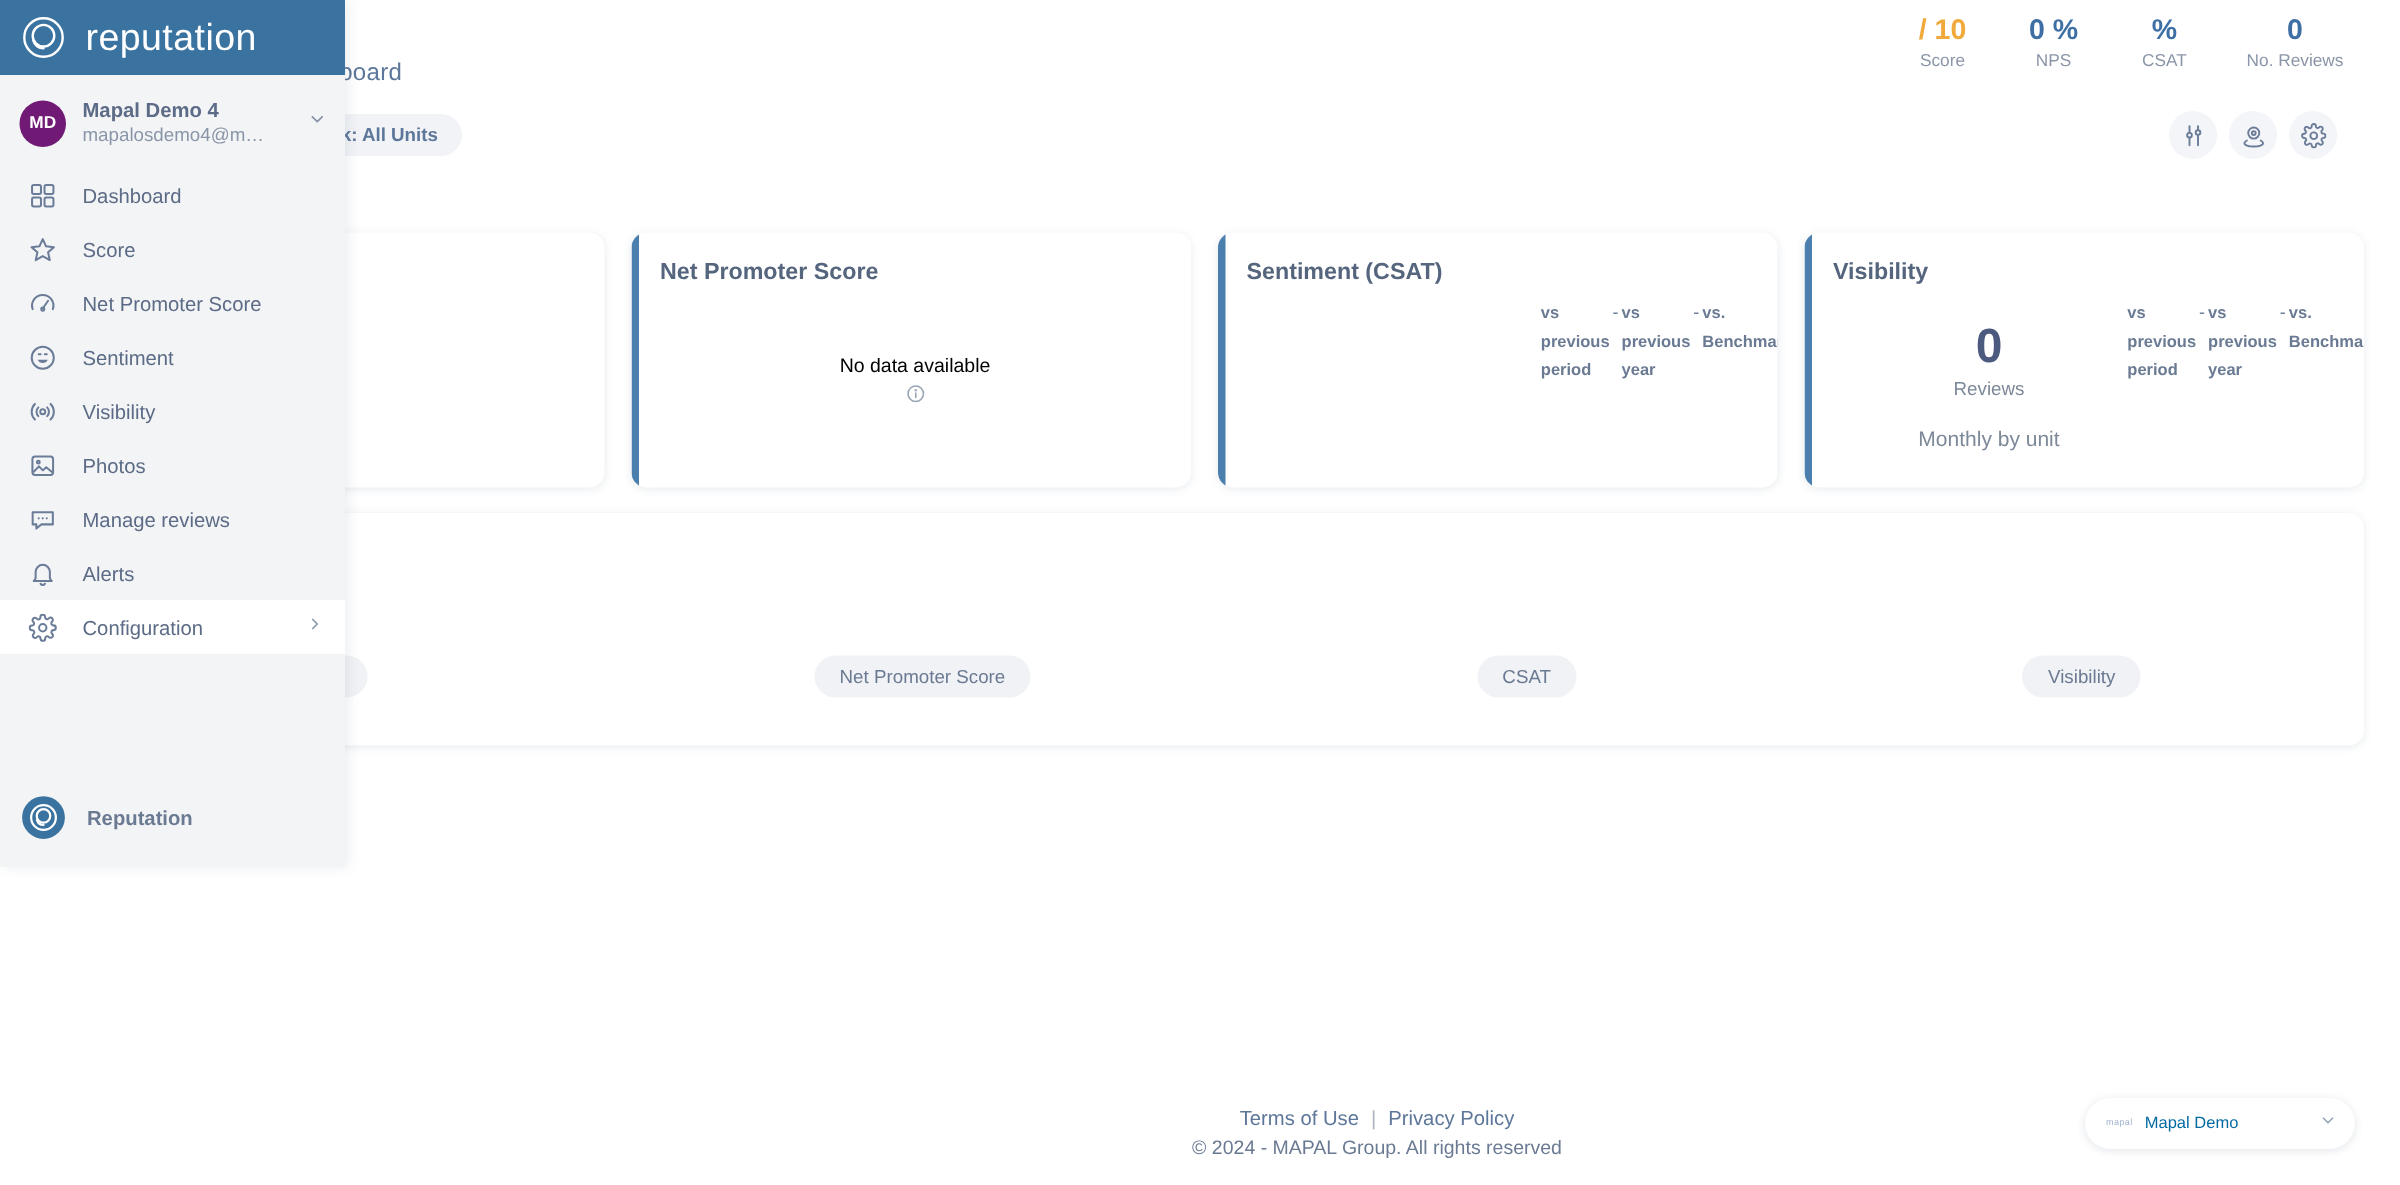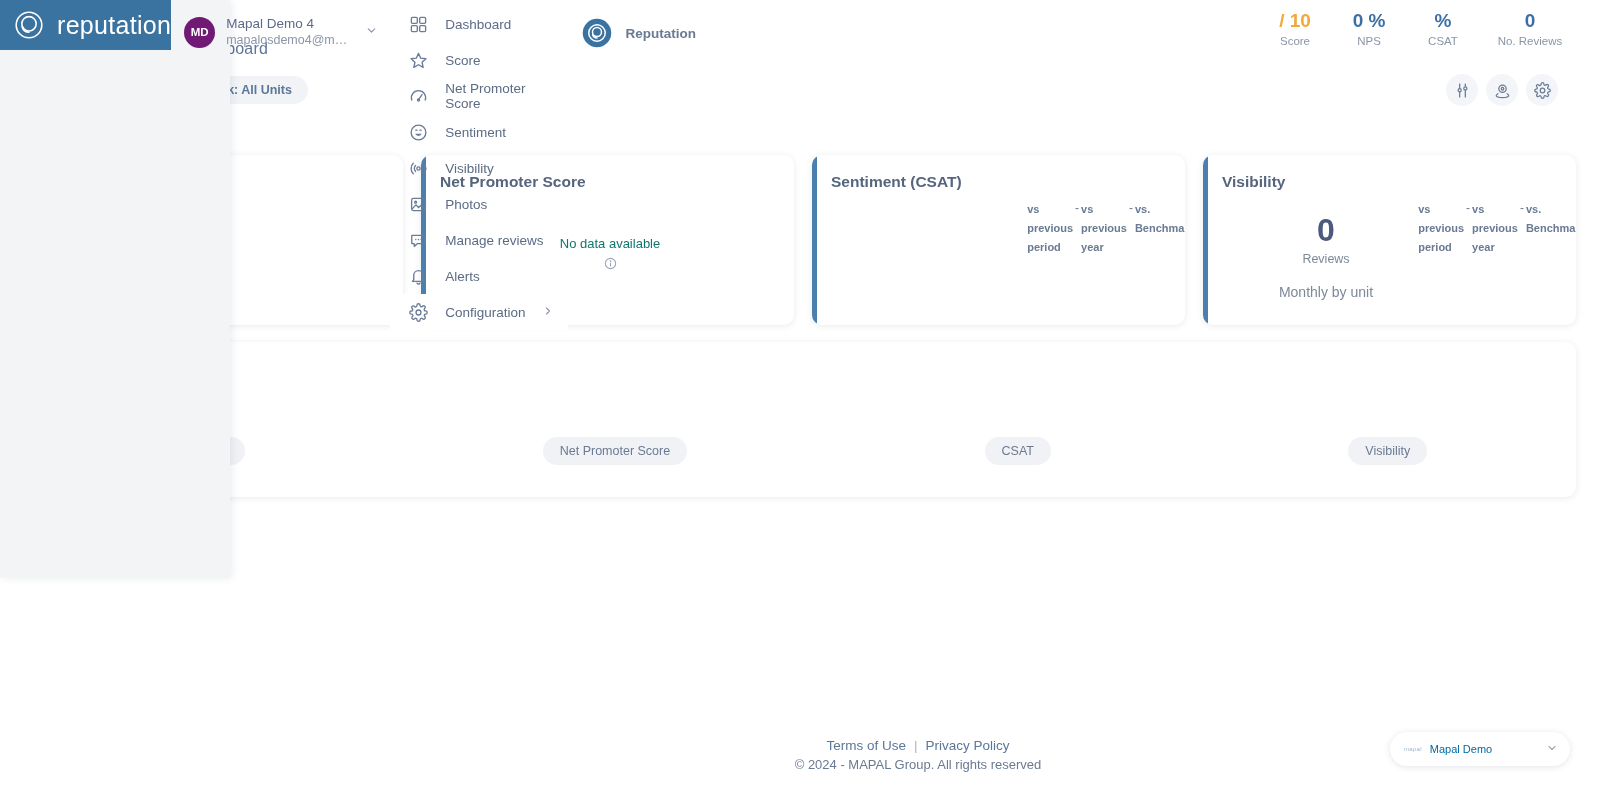--- a/index.html
+++ b/index.html
@@ -94,21 +94,21 @@
     width: 132px; padding: 7px 10px 0 0;
     display:flex; flex-direction:row; justify-content:center; gap: 2px;
   }
   .cmp-lbl { font-size: 11px; font-weight: bold; color: #6a7a93; line-height: 19px; }
   .cmp-val { font-size: 12px; color: #6a7a93; line-height: 17px; }
   .nodata {
     width:100%; height:100%; display:flex; flex-direction:column;
     align-items:center; justify-content:center; gap:5px;
     padding-bottom: 8px;
   }
-  .nodata-txt { font-size: 13px; color: #0f766e; }
+  .nodata-txt { font-size: 13px; color: #000000; }
   .spinner-wrap { width:100%; height:100%; display:flex; align-items:center; justify-content:center; }
   .spinner {
     width: 20px; height: 20px; border-radius: 50%;
     border: 2.5px solid #4a7fae; border-right-color: transparent; border-top-color: transparent;
     transform: rotate(35deg);
   }
 
   
   .panel {
     position: absolute; left: 30px; right: 24px; top: 228px; height: 155px;
@@ -145,39 +145,39 @@
   .brand-mini {
     font-size: 6px; color:#9fb4cc; letter-spacing:.3px; white-space:nowrap;
   }
   .brand-name { font-size: 11px; color:#0369a1; flex:1; }
   .brand-chevron { color:#9aa6b6; }
 
   
   .sidebar {
     position: absolute; left:0; top:0; width: 230px; height: 578px;
     background: #f3f4f6; box-shadow: 2px 0 8px rgba(60,80,110,.10);
-    display:flex; flex-direction:row; z-index: 50;
+    display:flex; flex-direction:column; z-index: 50;
   }
   .sb-head {
     height: 50px; background:#3a72a0;
     display:flex; align-items:center; gap: 12px; padding-left: 13px;
   }
   .sb-logo { width: 32px; height: 32px; flex: 0 0 32px; }
   .sb-brand { color:#fff; font-size: 25px; letter-spacing:.3px; line-height: 1; }
   .sb-user {
     height: 48px; display:flex; align-items:center; gap: 11px;
     padding: 0 12px 0 13px; margin-top: 8px; cursor:pointer;
   }
   .avatar {
     width:31px; height:31px; flex:0 0 31px; border-radius:50%;
     background:#701a75; color:#fff; font-size:11.5px; font-weight:bold;
     display:flex; align-items:center; justify-content:center;
   }
   .sb-user-txt { flex:1; min-width:0; }
-  .sb-user-name { font-size: 13.5px; font-weight:normal; color:#5c6b86; line-height:16px; }
+  .sb-user-name { font-size: 13.5px; font-weight:bold; color:#5c6b86; line-height:16px; }
   .sb-user-mail {
     font-size: 12.5px; color:#8a96a8; line-height:17px;
     overflow:hidden; text-overflow:ellipsis; white-space:nowrap; max-width: 128px;
   }
   .sb-user-chev { color:#8a96a8; }
   .sb-nav { margin-top: 6px; flex:1; }
   .sb-item {
     height: 36px; display:flex; align-items:center; gap: 16px;
     padding: 0 14px 0 17px; cursor:pointer; position:relative;
   }

